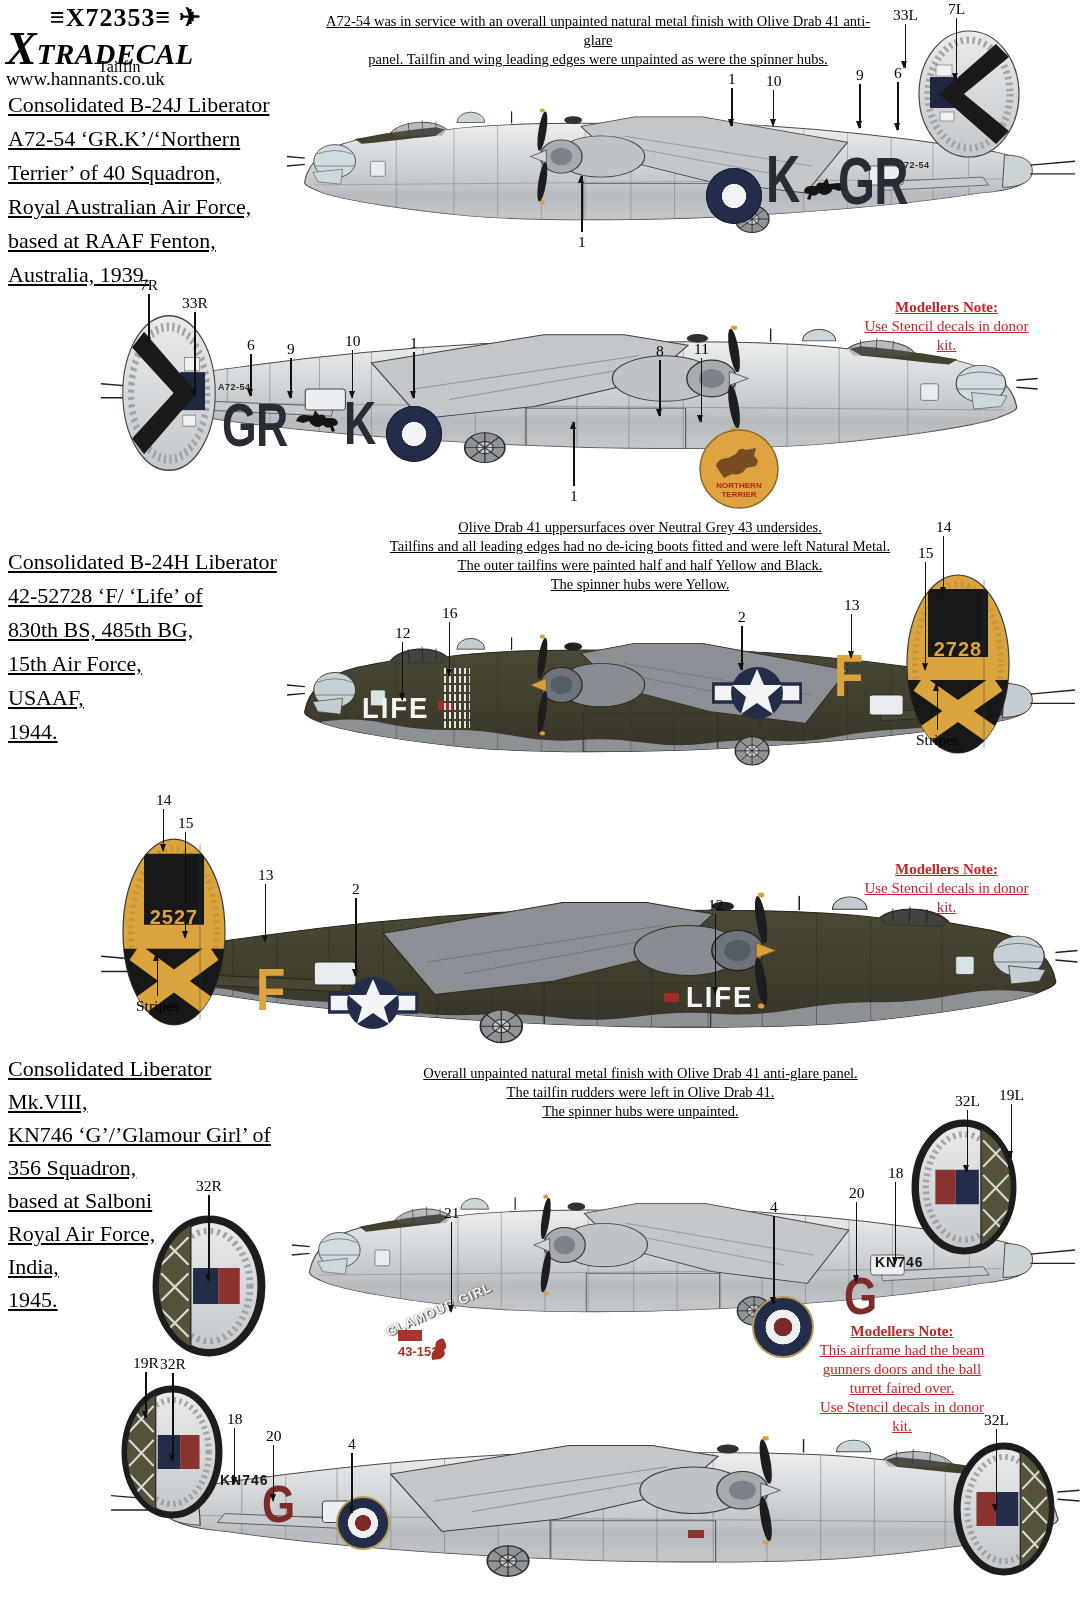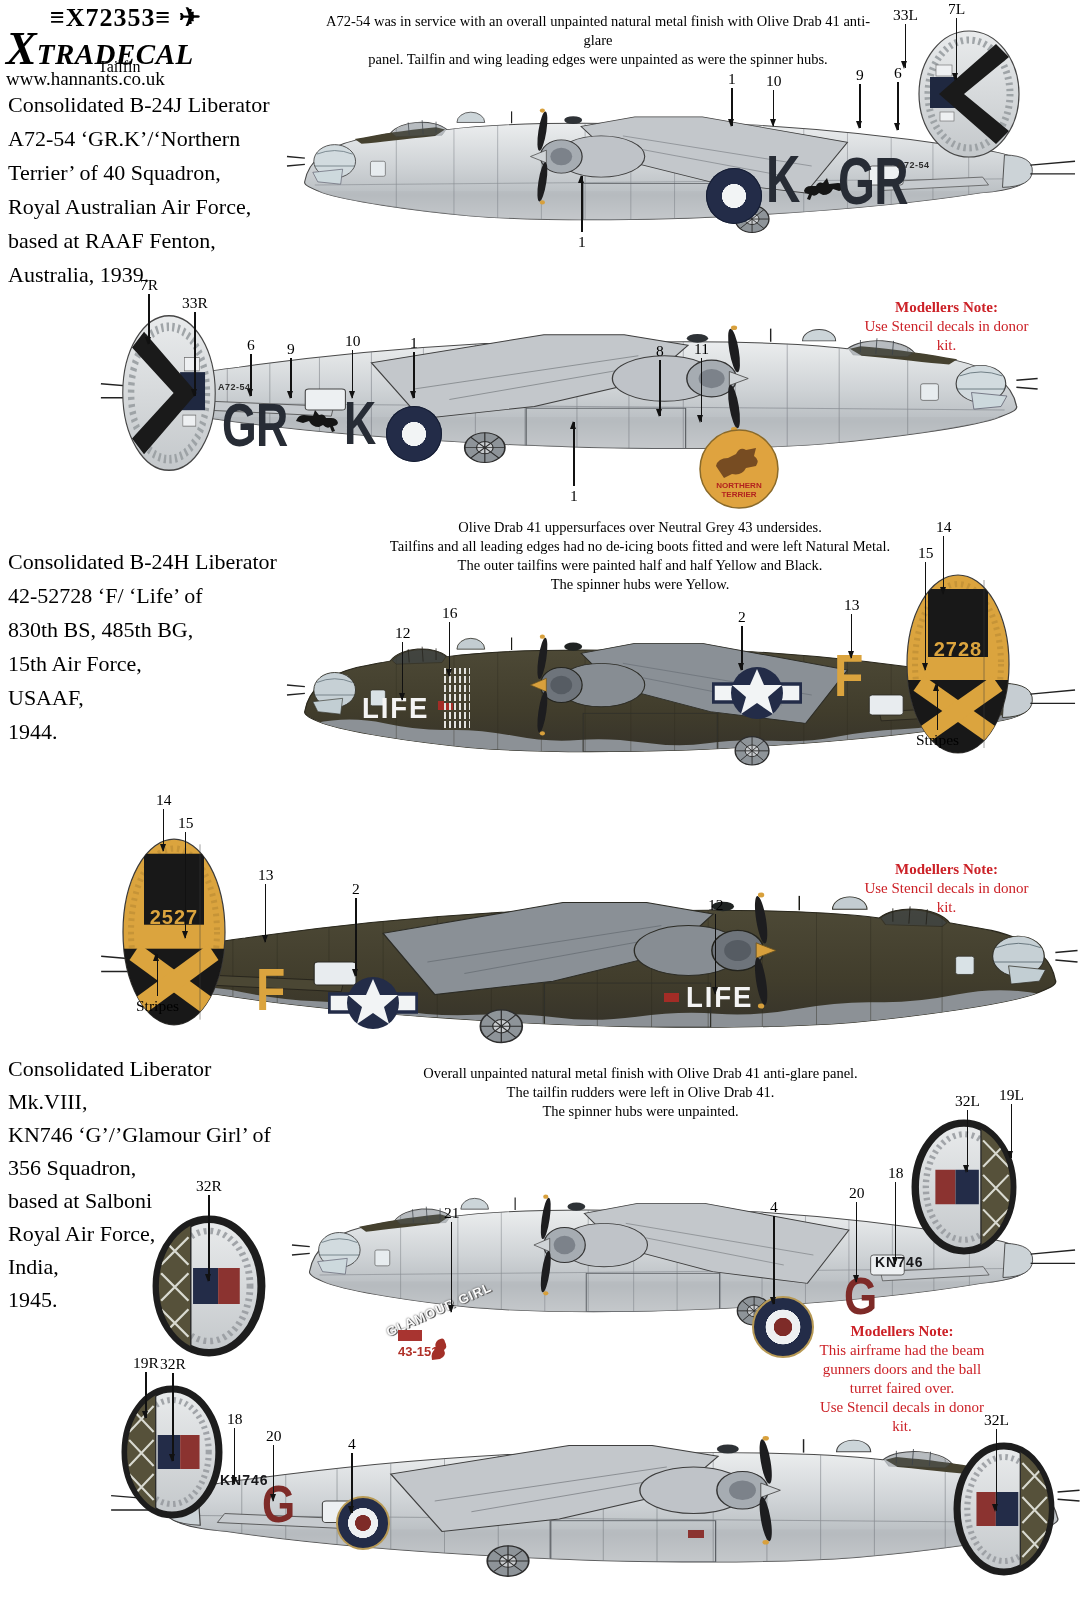--- a/index.html
+++ b/index.html
@@ -1,18 +1,18 @@
 <!DOCTYPE html>
 <html><head>
 <meta charset="utf-8">
 <style>
   html,body{margin:0;padding:0;background:#fff;}
   #page{position:relative;width:1082px;height:1599px;background:#ffffff;overflow:hidden;
         font-family:"Liberation Serif",serif;color:#000;}
-  .abs{position:absolute;}
+  .abs{position:absolute;text-decoration:underline;}
   .title{font-size:22px;line-height:34px;}
   .note{font-size:14.5px;line-height:19px;text-align:center;}
   .mnote{color:#cc2127;font-size:15px;line-height:19px;text-align:center;}
   .mnote b{display:block;font-size:15px;}
   .callout{position:absolute;display:flex;flex-direction:column;align-items:center;z-index:9;
            font-family:"Liberation Serif",serif;font-size:15.5px;line-height:17px;color:#000;}
   .callout .stem{width:1.3px;background:#111;margin-top:1px;position:relative;}
   .callout.down .stem::after{content:"";position:absolute;left:-3.6px;bottom:-1px;width:0;height:0;
            border-left:3.8px solid transparent;border-right:3.8px solid transparent;border-top:8px solid #111;}
   .callout.up{flex-direction:column-reverse;}

